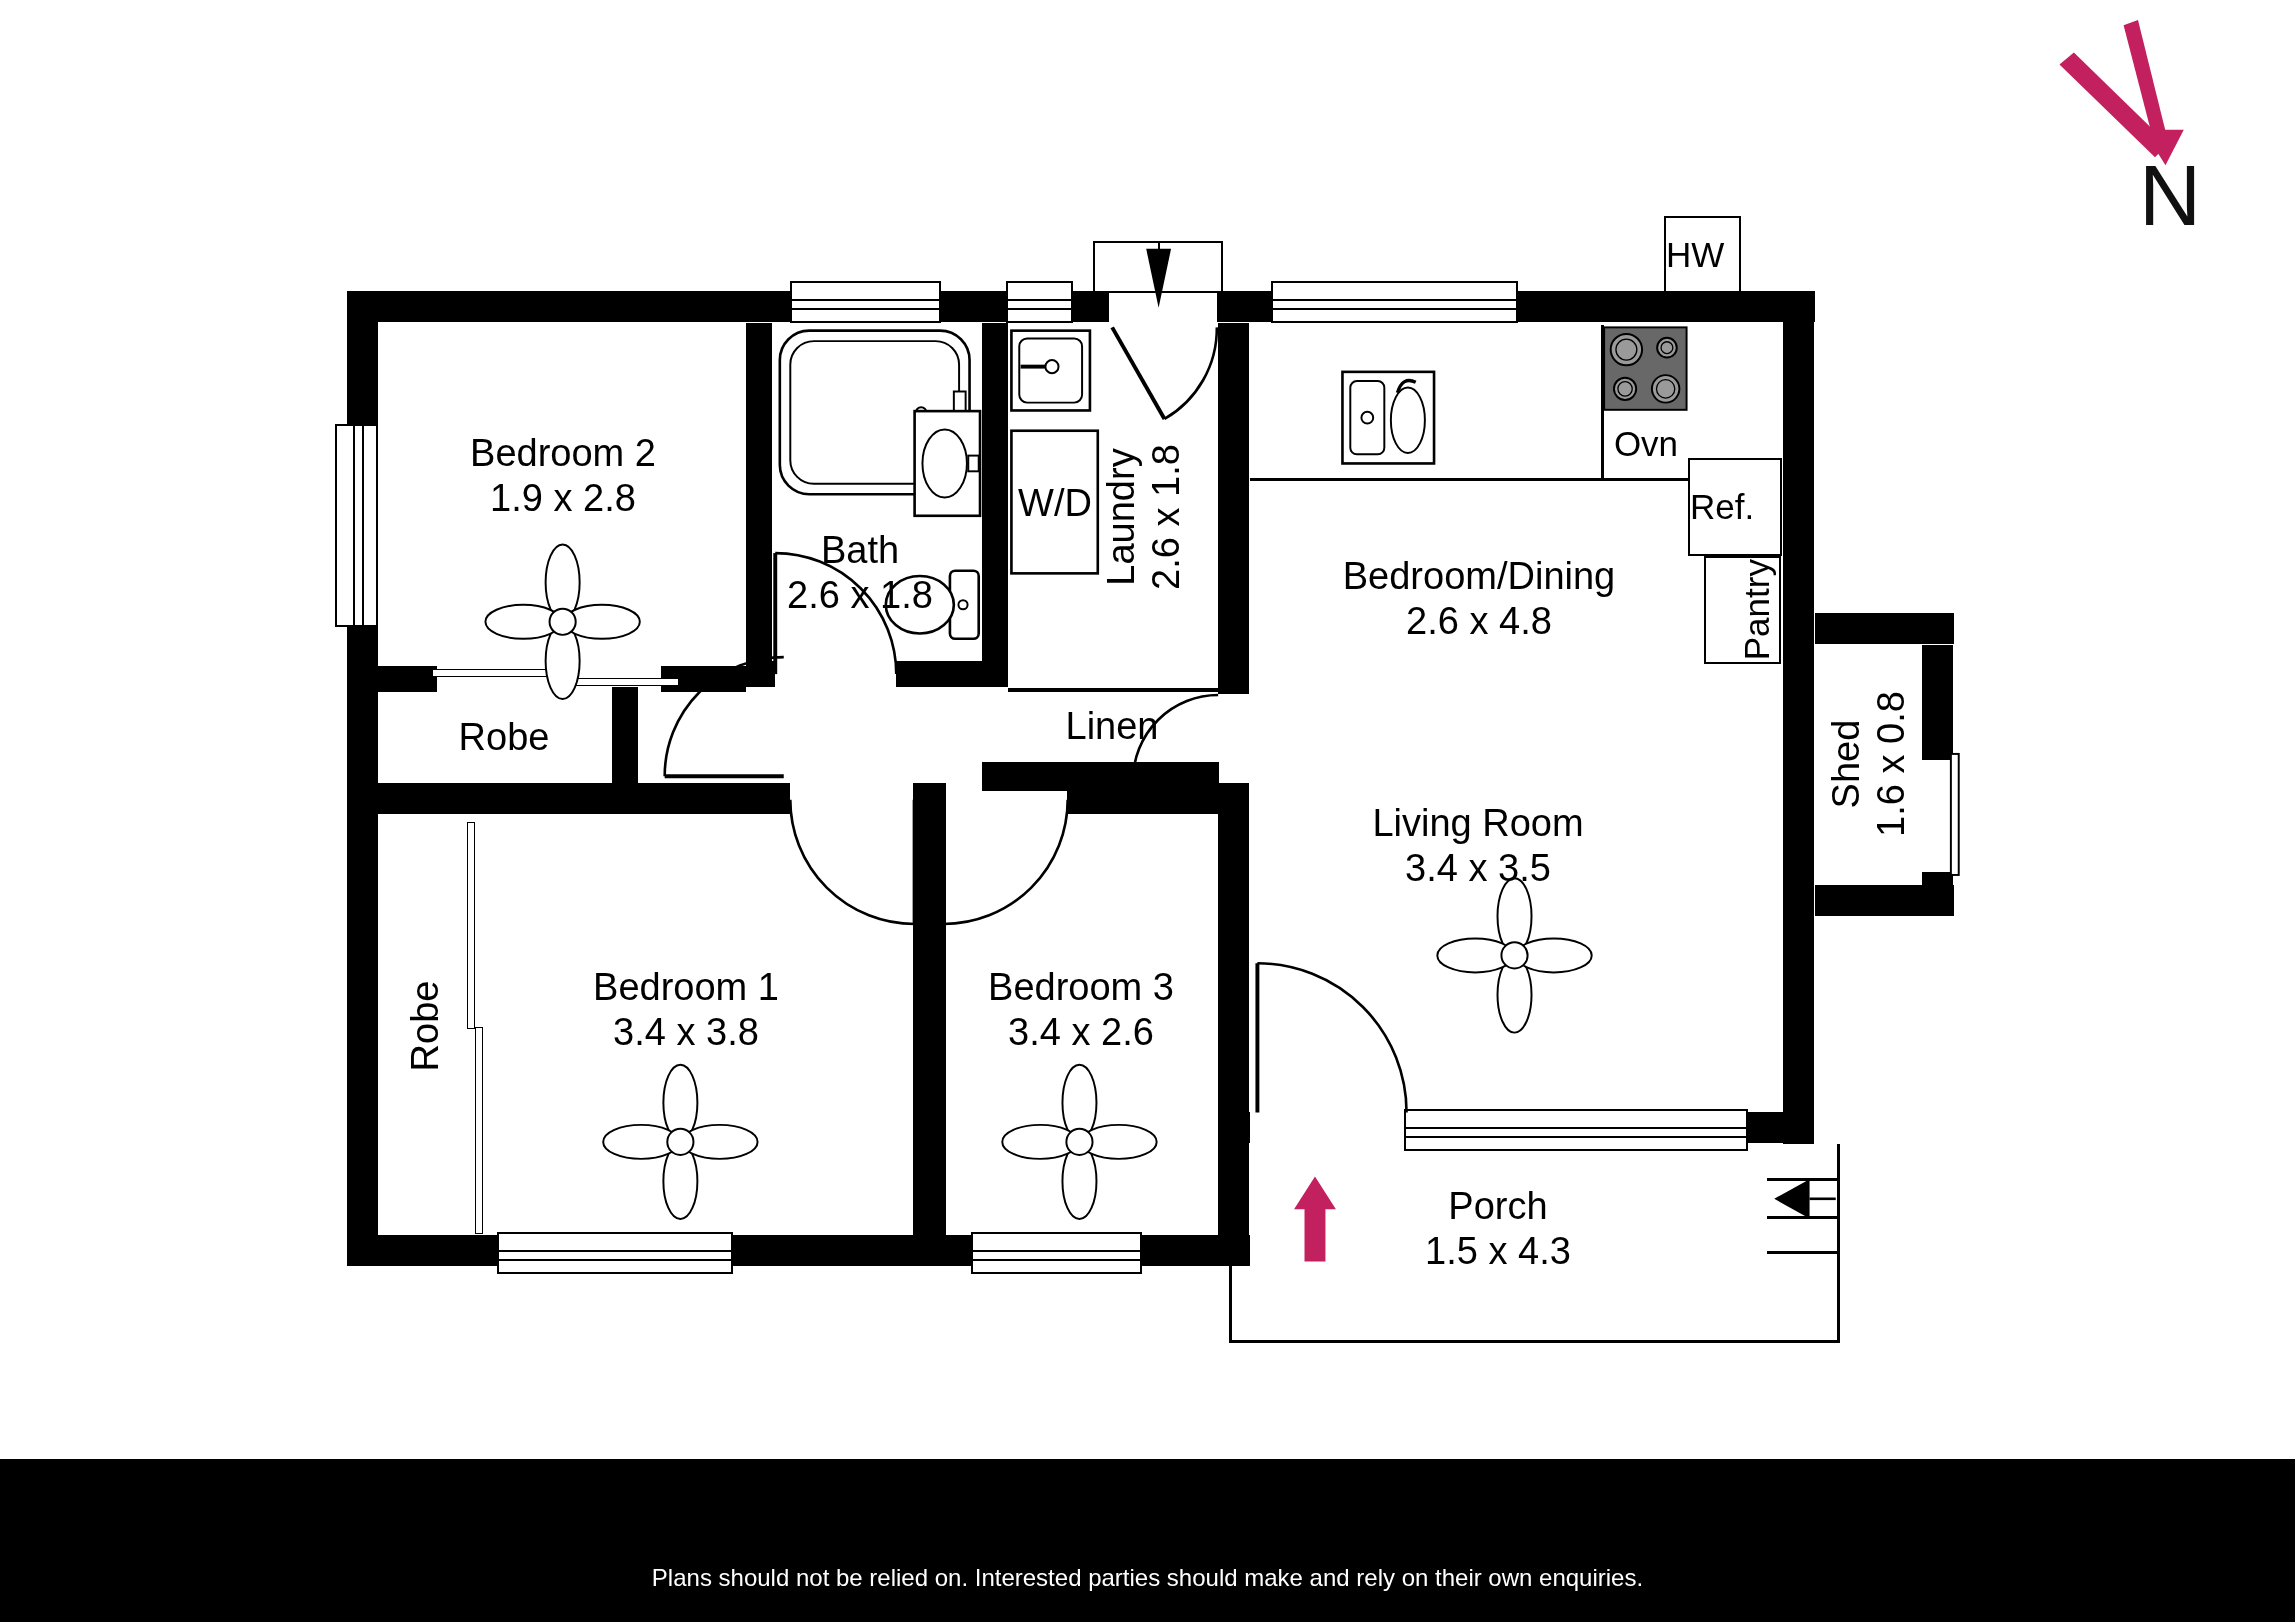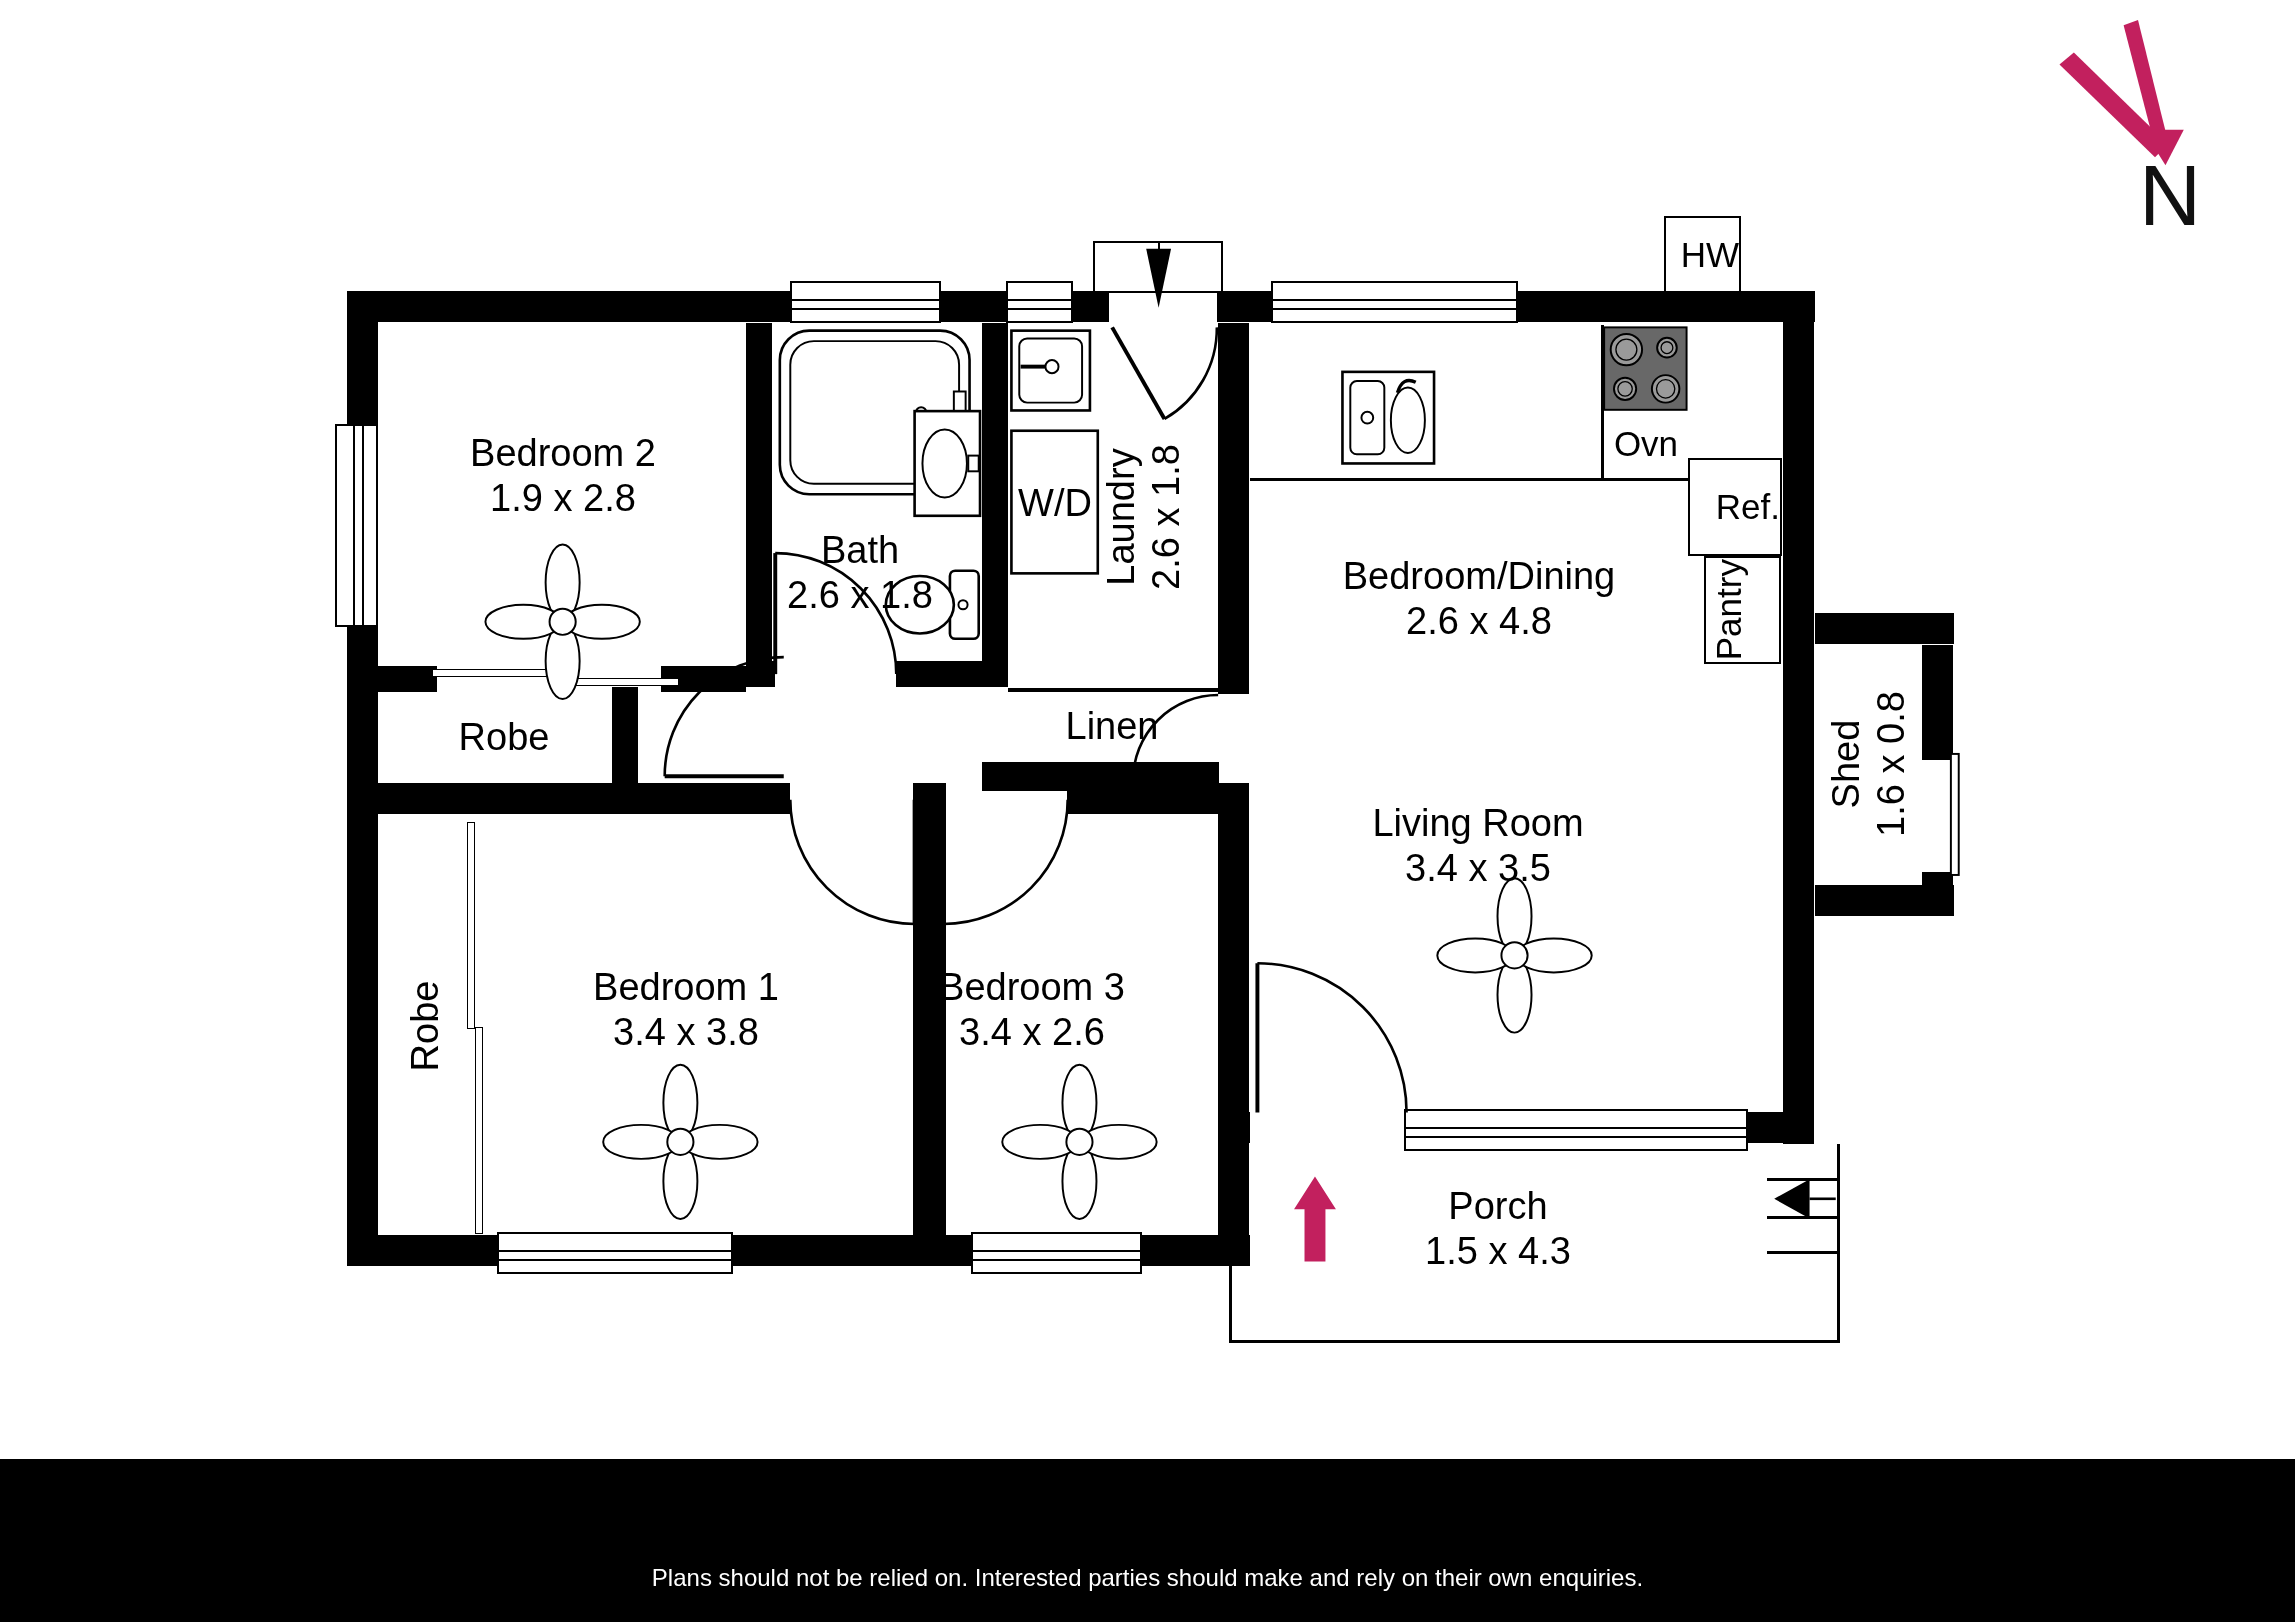--- a/index.html
+++ b/index.html
@@ -2,21 +2,21 @@
 <html style="font-size:10.5px"><head>
 <meta charset="utf-8">
 <style>
   html,body{margin:0;padding:0;background:#fff;}
   body{width:2295px;height:1623px;position:relative;font-family:"Liberation Sans",sans-serif;overflow:hidden;}
   .wall{position:absolute;background:#000;}
   .gap{position:absolute;background:#fff;}
   .thin{position:absolute;background:#000;}
   .win{position:absolute;background:#fff;border:2px solid #000;box-sizing:border-box;}
   .wl{position:absolute;background:#000;}
-  .fix{position:absolute;background:#fff;border:2.6px solid #000;box-sizing:border-box;display:flex;align-items:center;justify-content:flex-end;}
+  .fix{position:absolute;background:#fff;border:2.6px solid #000;box-sizing:border-box;display:flex;align-items:center;justify-content:flex-start;}
   .lab{position:absolute;transform:translate(-50%,-50%);font-size:38px;color:#000;white-space:nowrap;text-align:center;line-height:1.18;}
   .vlab{position:absolute;transform:translate(-50%,-50%) rotate(-90deg);font-size:38px;color:#000;white-space:nowrap;text-align:center;line-height:1.18;}
   .small{font-size:35px;}
   #overlay{position:absolute;left:0;top:0;width:2295px;height:1623px;}
   #footer{position:absolute;left:0;top:1459px;width:2295px;height:164px;background:#000;color:#fff;}
   #addr{position:absolute;left:0;top:25px;width:2295px;text-align:center;font-size:60px;letter-spacing:1.3px;}
   #disc{position:absolute;left:0;top:103px;width:2295px;text-align:center;font-size:24px;line-height:1.35;color:#fff;}
   #northN{position:absolute;left:2170px;top:196px;transform:translate(-50%,-50%);font-size:86px;color:#111;}
   svg text{font-family:"Liberation Sans",sans-serif;}
 </style>
@@ -262,21 +262,21 @@
   <div>2.6 x 4.8</div>
 </div>
 <div class="lab" style="left:1478px;top:846px">
   <div>Living Room</div>
   <div>3.4 x 3.5</div>
 </div>
 <div class="lab" style="left:686px;top:1010px">
   <div>Bedroom 1</div>
   <div>3.4 x 3.8</div>
 </div>
-<div class="lab" style="left:1032px;top:1010px">
+<div class="lab" style="left:1081px;top:1010px">
   <div>Bedroom 3</div>
   <div>3.4 x 2.6</div>
 </div>
 <div class="lab" style="left:1498px;top:1229px">
   <div>Porch</div>
   <div>1.5 x 4.3</div>
 </div>
 <div class="vlab" style="left:1869px;top:764px">
   <div>Shed</div>
   <div>1.6 x 0.8</div>

